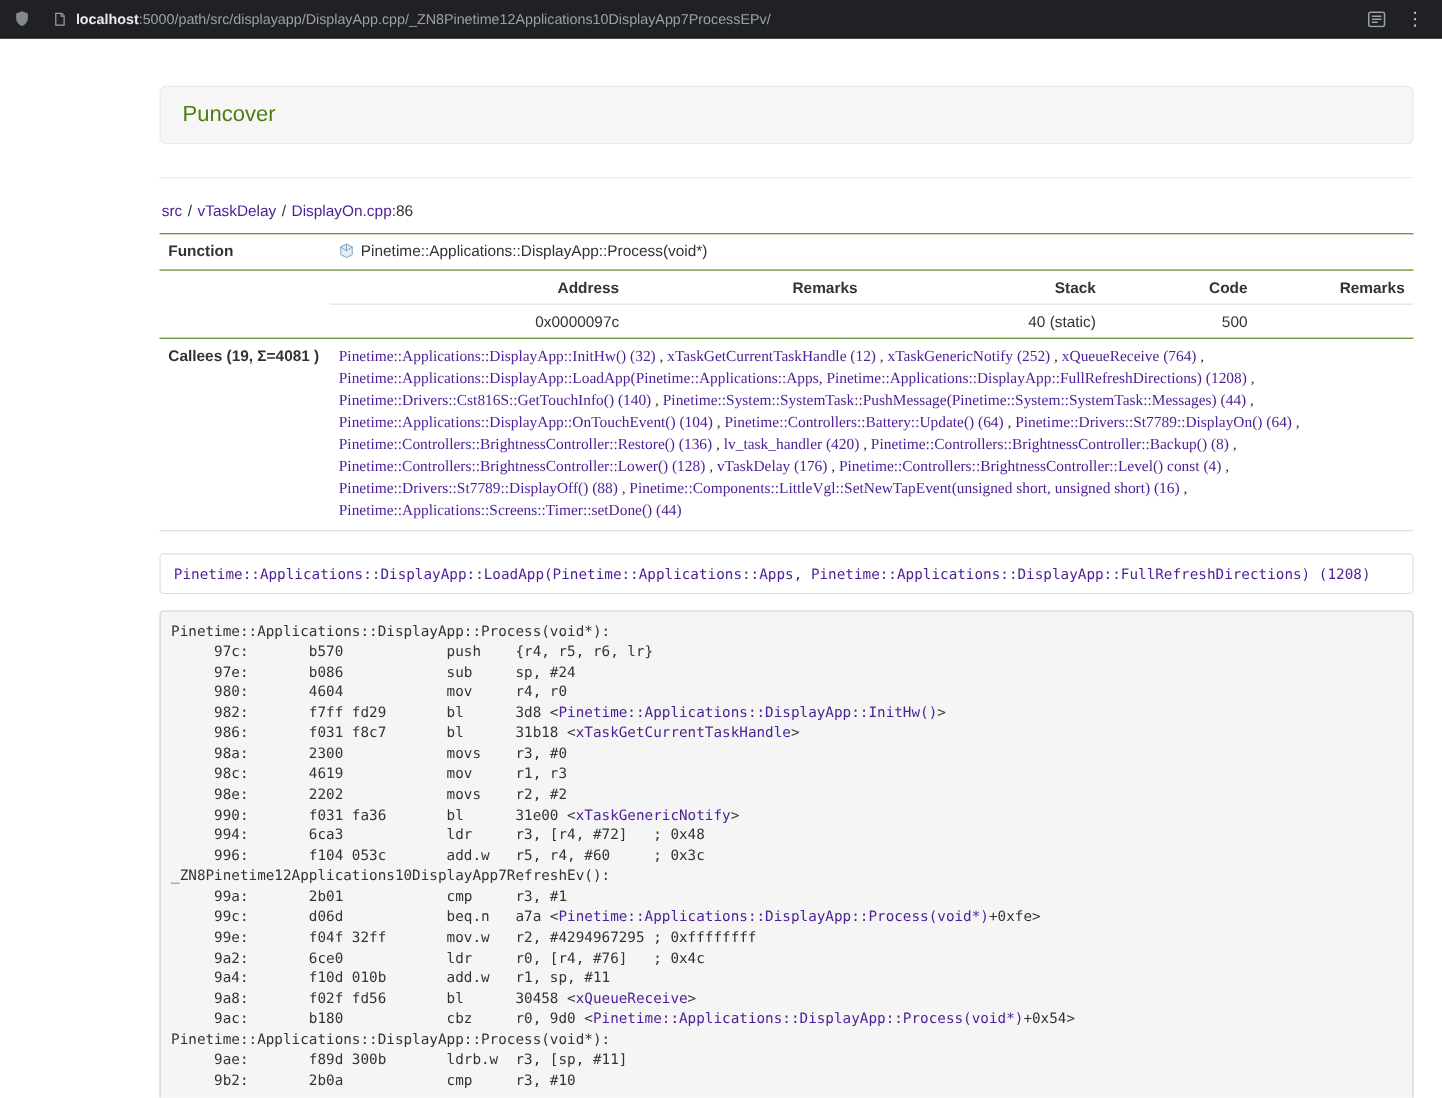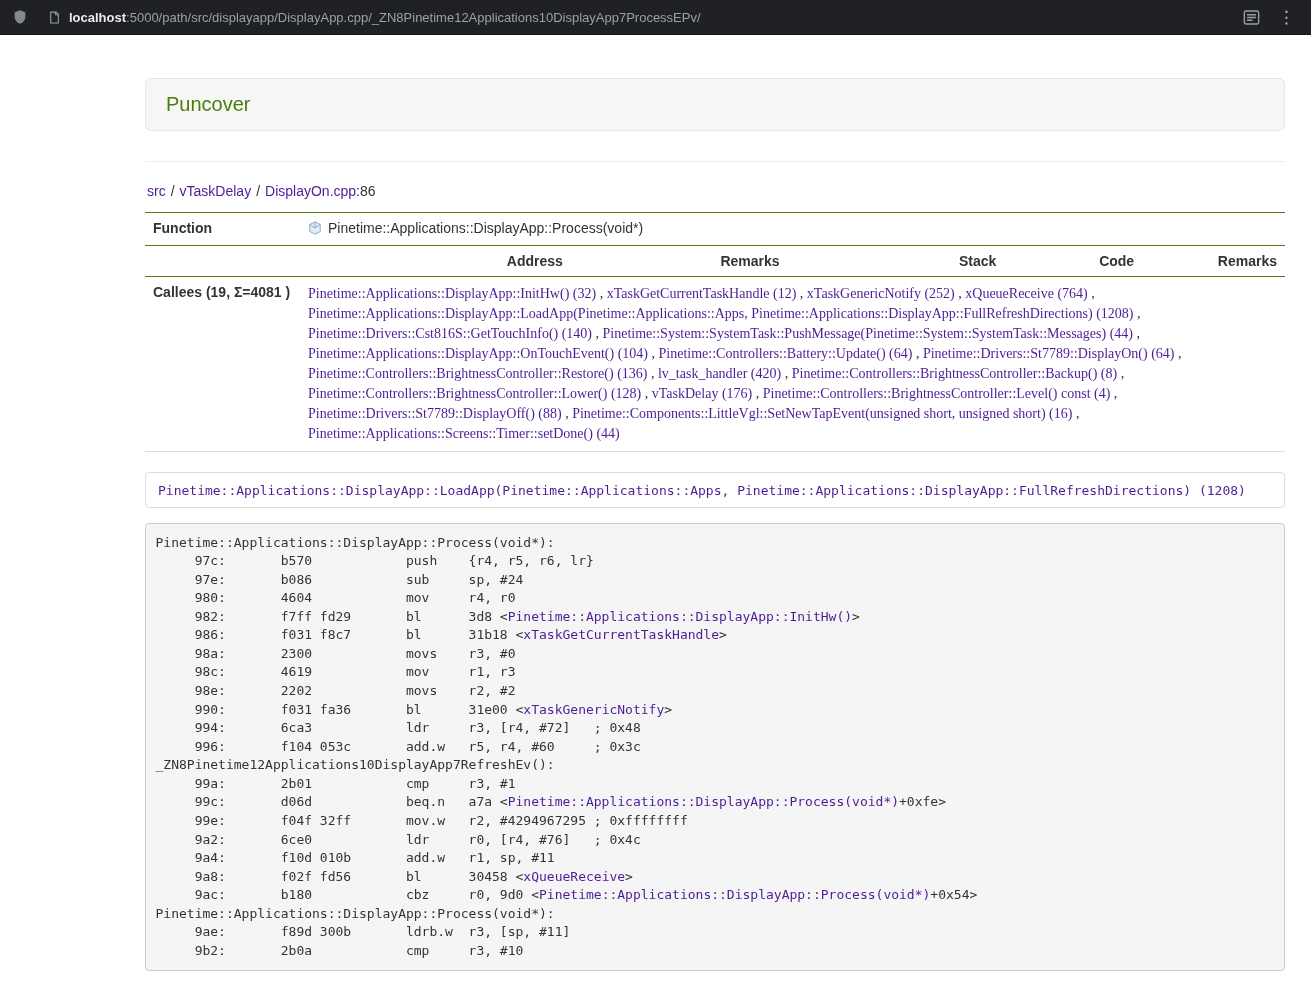--- a/index.html
+++ b/index.html
@@ -117,20 +117,27 @@
         <td class="no-pad">
           <table class="inner">
             <tbody>
               <tr>
                 <th class="col-address">Address</th>
                 <th class="col-remarks">Remarks</th>
                 <th class="col-stack">Stack</th>
                 <th class="col-code">Code</th>
                 <th class="col-static">Remarks</th>
               </tr>
+              <tr>
+                <td>0x0000097c</td>
+                <td></td>
+                <td>40 (static)</td>
+                <td>500</td>
+                <td></td>
+              </tr>
             </tbody>
           </table>
         </td>
       </tr>
       <tr>
         <th>Callees (19, Σ=4081 )</th>
         <td>
             <div class="callees"><a class="lnk">Pinetime::Applications::DisplayApp::InitHw() (32)</a> , <a class="lnk">xTaskGetCurrentTaskHandle (12)</a> , <a class="lnk">xTaskGenericNotify (252)</a> , <a class="lnk">xQueueReceive (764)</a> , <a class="lnk">Pinetime::Applications::DisplayApp::LoadApp(Pinetime::Applications::Apps, Pinetime::Applications::DisplayApp::FullRefreshDirections) (1208)</a> , <a class="lnk">Pinetime::Drivers::Cst816S::GetTouchInfo() (140)</a> , <a class="lnk">Pinetime::System::SystemTask::PushMessage(Pinetime::System::SystemTask::Messages) (44)</a> , <a class="lnk">Pinetime::Applications::DisplayApp::OnTouchEvent() (104)</a> , <a class="lnk">Pinetime::Controllers::Battery::Update() (64)</a> , <a class="lnk">Pinetime::Drivers::St7789::DisplayOn() (64)</a> , <a class="lnk">Pinetime::Controllers::BrightnessController::Restore() (136)</a> , <a class="lnk">lv_task_handler (420)</a> , <a class="lnk">Pinetime::Controllers::BrightnessController::Backup() (8)</a> , <a class="lnk">Pinetime::Controllers::BrightnessController::Lower() (128)</a> , <a class="lnk">vTaskDelay (176)</a> , <a class="lnk">Pinetime::Controllers::BrightnessController::Level() const (4)</a> , <a class="lnk">Pinetime::Drivers::St7789::DisplayOff() (88)</a> , <a class="lnk">Pinetime::Components::LittleVgl::SetNewTapEvent(unsigned short, unsigned short) (16)</a> , <a class="lnk">Pinetime::Applications::Screens::Timer::setDone() (44)</a></div>
           </td>
       </tr>

